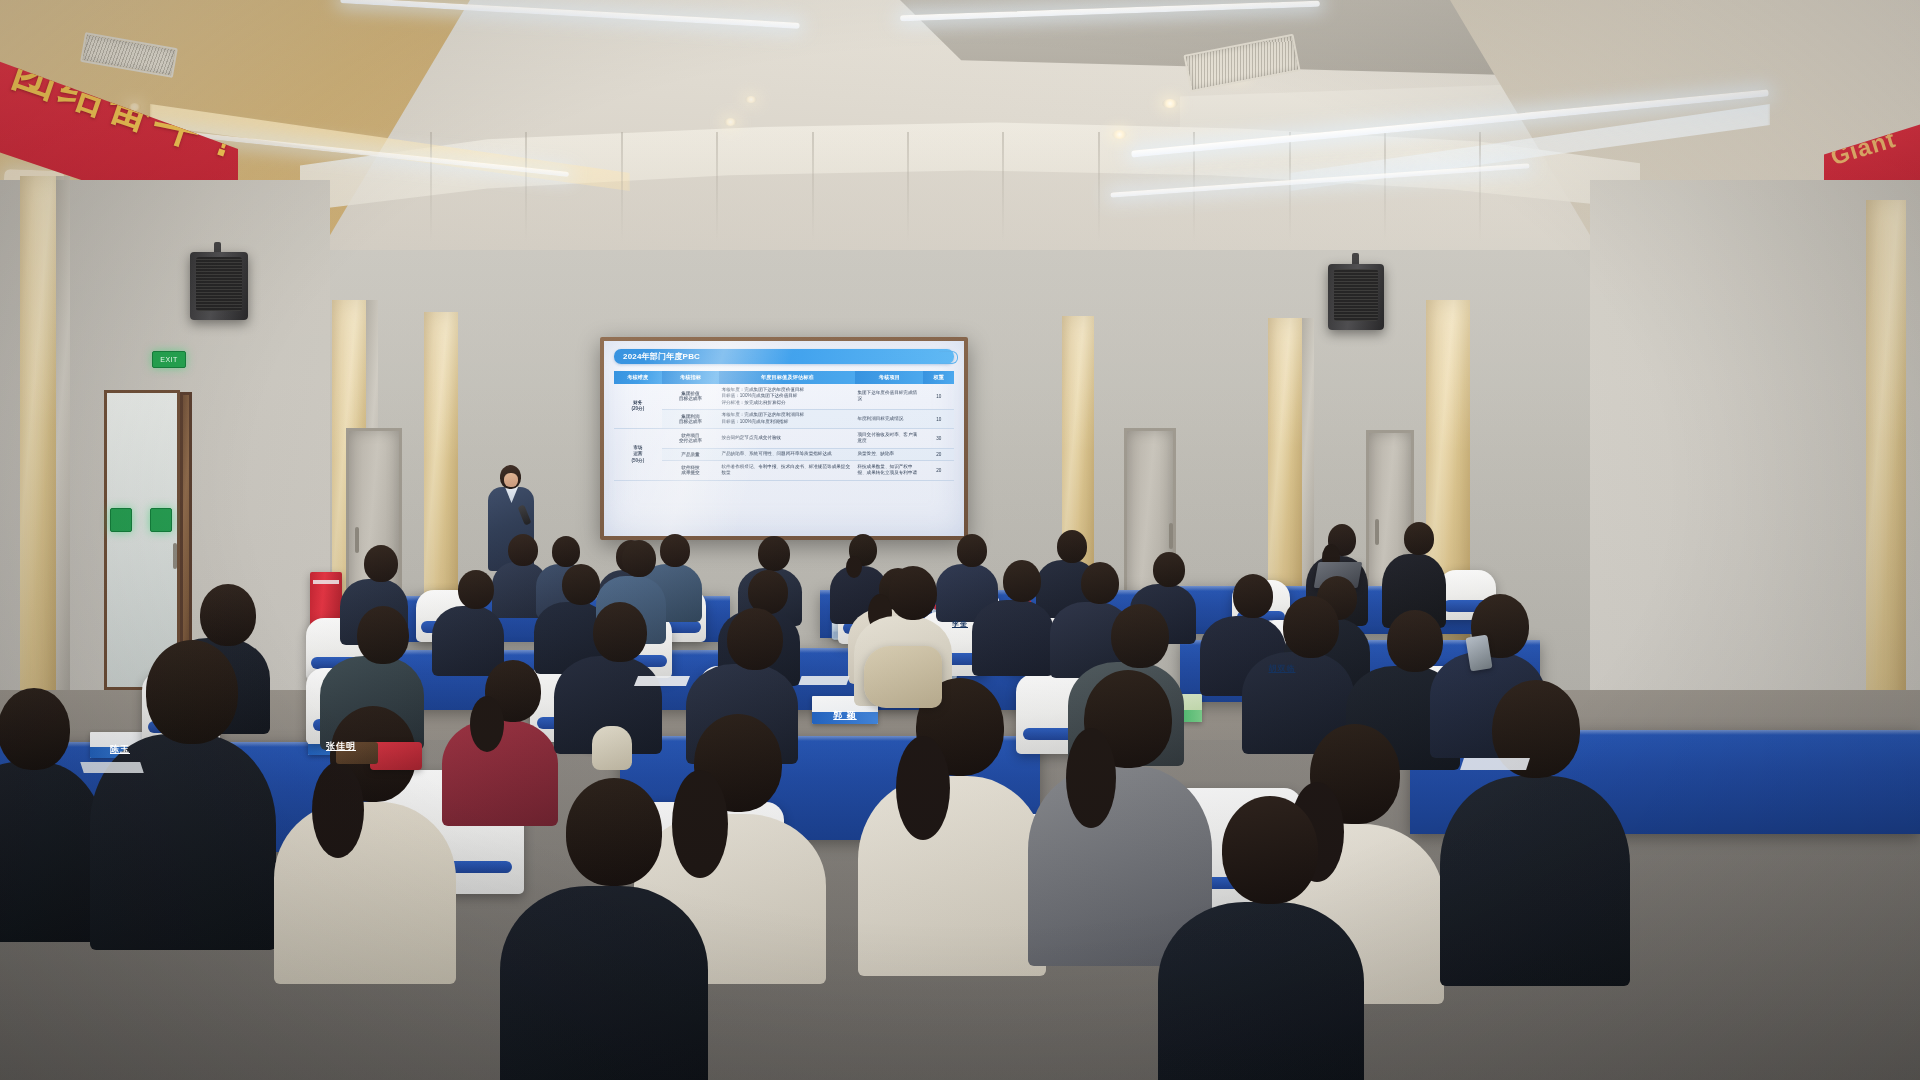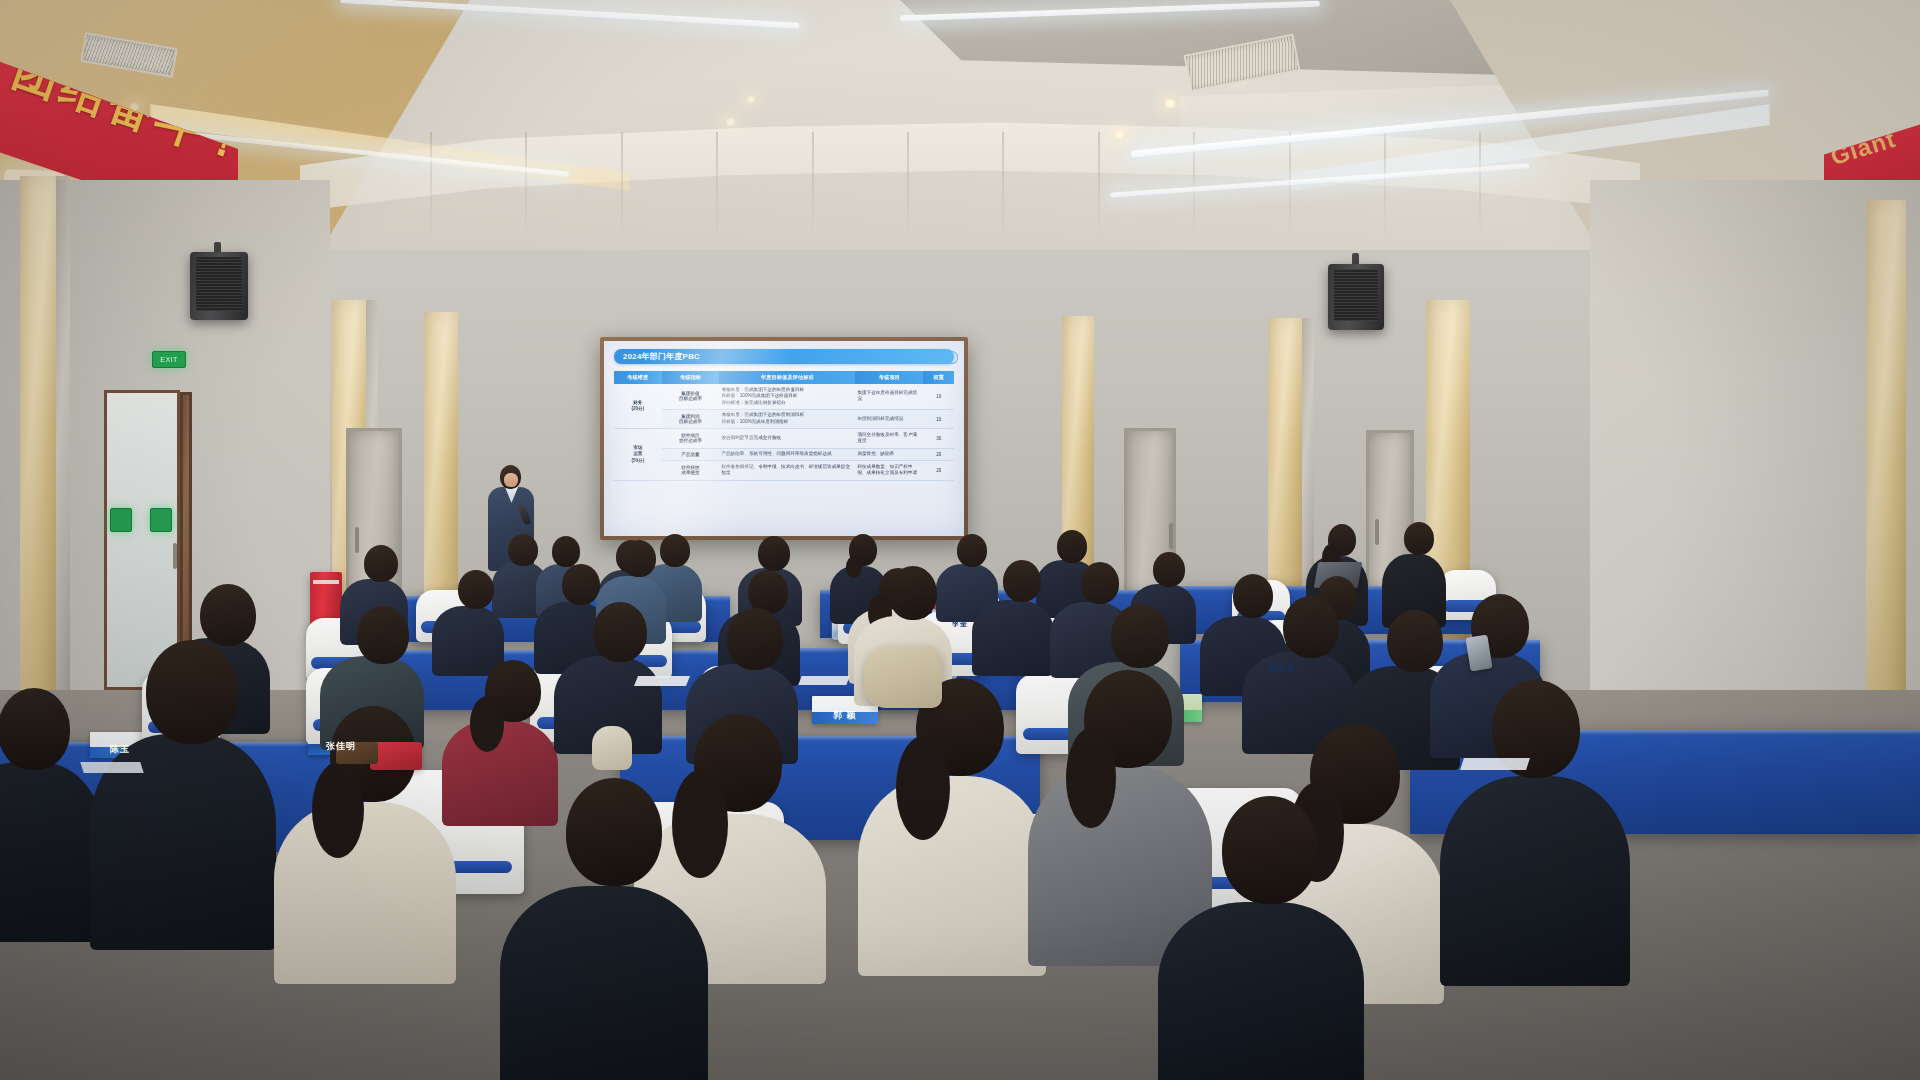--- a/index.html
+++ b/index.html
@@ -150,21 +150,21 @@
   .tablecloth::before{content:"";position:absolute;left:0;top:0;width:100%;height:5px;
     background:linear-gradient(180deg,rgba(255,255,255,.34),rgba(255,255,255,0));}
 
   
   .namecard{position:absolute;background:linear-gradient(170deg,#ffffff,#eef3f8);
     border-radius:1px;box-shadow:0 2px 5px rgba(0,0,0,.3);
     display:flex;align-items:flex-end;justify-content:center;padding-bottom:2px;overflow:hidden;}
   .namecard .nc-bar{position:absolute;left:0;bottom:0;width:100%;height:42%;
     background:linear-gradient(90deg,#43b96a,#7ad08a);}
   .namecard .nc-txt{position:relative;color:#16335e;font-size:9px;font-weight:bold;
-    letter-spacing:1px;white-space:nowrap;z-index:2;}
+    letter-spacing:1px;white-space:nowrap;z-index:2;text-decoration:underline;}
   .namecard.blue .nc-bar{background:linear-gradient(90deg,#1f63c4,#3f86e0);}
   .namecard.blue .nc-txt{color:#ffffff;}
 
   
   .bottle{position:absolute;width:15px;height:44px;border-radius:3px 3px 4px 4px;
     background:linear-gradient(100deg,rgba(225,238,248,.92),rgba(180,205,228,.86) 45%,rgba(210,230,245,.9));
     box-shadow:0 2px 5px rgba(0,0,0,.25);}
   .bottle::before{content:"";position:absolute;left:3.5px;top:-7px;width:8px;height:8px;
     background:#d92a3a;border-radius:2px 2px 1px 1px;}
   .bottle::after{content:"";position:absolute;left:1px;top:16px;width:13px;height:15px;

